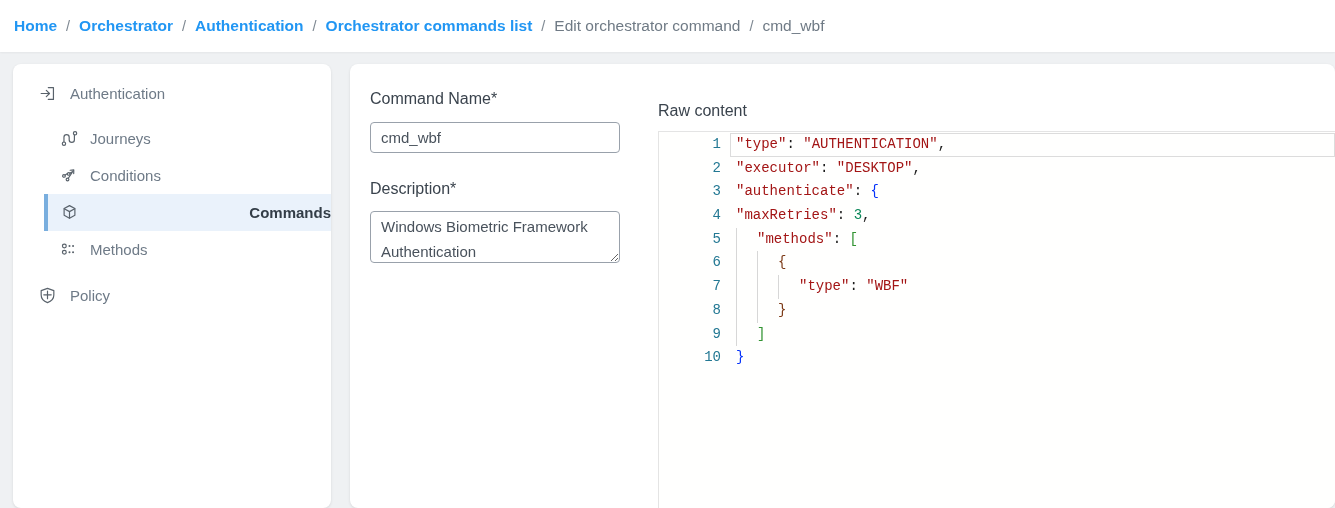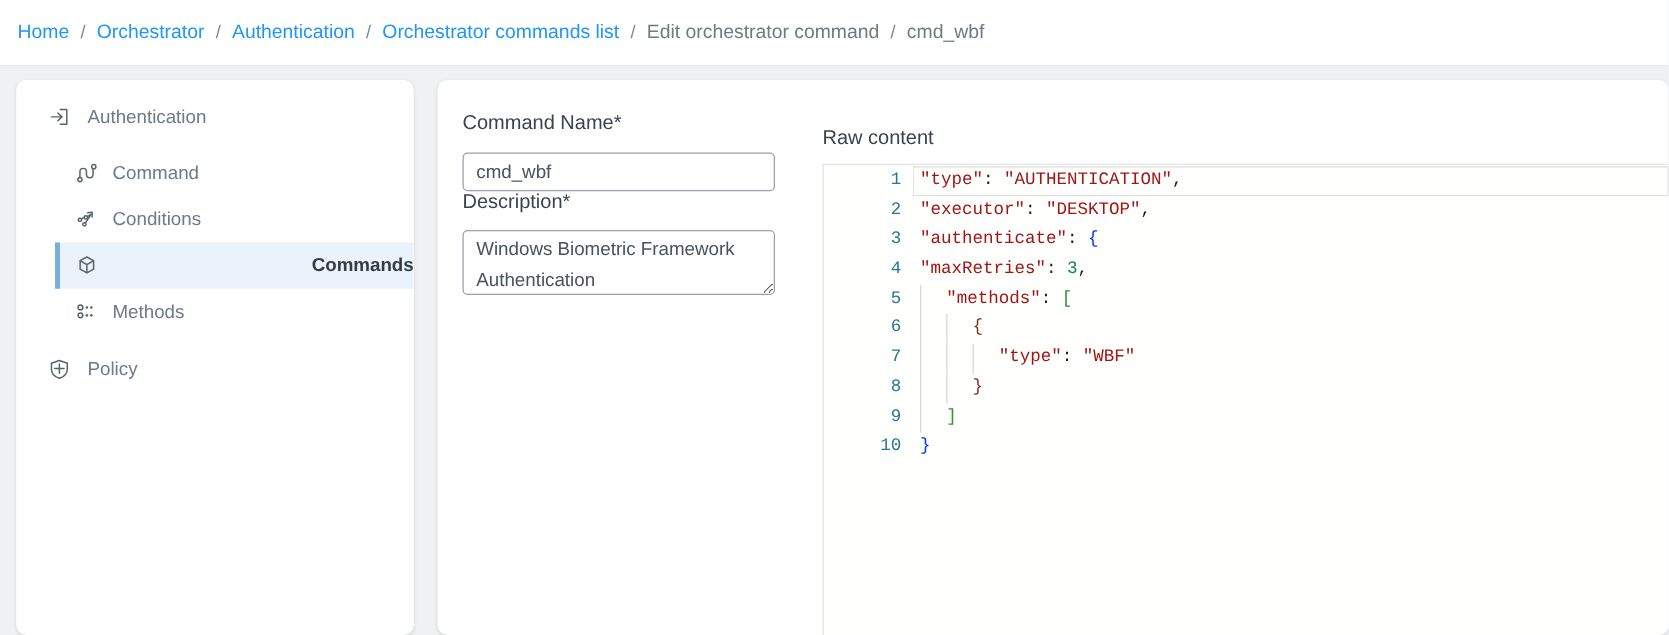--- a/index.html
+++ b/index.html
@@ -3,21 +3,21 @@
 <meta charset="utf-8">
 <style>
   * { margin:0; padding:0; box-sizing:border-box; }
   html,body { width:1335px; height:508px; overflow:hidden; }
   body { background:#eff1f3; font-family:"Liberation Sans", sans-serif; }
 
   
   .topbar { height:52px; background:#ffffff; display:flex; align-items:center;
             padding-left:14px; box-shadow:0 1px 2px rgba(0,0,0,0.05); }
   .bc { display:flex; align-items:center; font-size:15.5px; }
-  .bc a { color:var(--link-blue); text-decoration:none; cursor:pointer; }
+  .bc a { color:var(--link-blue); text-decoration:none; cursor:pointer;font-weight:bold; }
   .bc .bc-text { color:var(--breadcrumb-muted); }
   .bc .bc-sep { color:#7e8892; padding:0 9px; font-size:14.5px; }
 
   
   .content { display:flex; padding:12px 0 0 13px; height:456px; align-items:stretch; }
   .card { background:#ffffff; border-radius:8px; box-shadow:0 1px 3px rgba(0,0,0,0.10); }
 
   
   .sidebar { width:318px; flex-shrink:0; margin-right:19px; padding-top:14px; }
   .side-item { display:flex; align-items:center; font-size:15px;
@@ -31,21 +31,21 @@
                          stroke-width:1.5; stroke-linecap:round; stroke-linejoin:round; }
   .side-item .icon svg .f { fill:#59626b; stroke:none; }
   .side-item.active { background:var(--sidebar-active-bg); color:var(--sidebar-active-text); font-weight:bold;justify-content:space-between; }
   .side-item.active::before { content:""; position:absolute; left:0; top:0; bottom:0;
                               width:4px; background:var(--sidebar-active-bar); }
 
   
   .main { flex:1; display:flex; overflow:hidden; }
   .form-col { width:308px; flex-shrink:0; padding:26px 0 12px 20px; }
   .field-label { font-size:16px; color:#3a434d; margin-bottom:14px; height:18px; }
-  .field-label.second { margin-bottom:13px; }
+  .field-label.second { margin-top:27px; margin-bottom:13px; }
   input.text { width:250px; height:31px; border:1px solid #99a1ab; border-radius:4px;
                padding:0 10px; font-size:15px; color:#49525c; font-family:inherit;
                background:#fff; outline:none; }
   textarea.text { width:250px; height:52px; border:1px solid #99a1ab; border-radius:4px;
                   padding:2px 10px; font-size:15px; line-height:25px; color:#49525c;
                   font-family:inherit; background:#fff; outline:none; resize:both;
                   overflow:hidden; display:block; }
 
   
   .editor-col { flex:1; display:flex; flex-direction:column; padding-top:38px; min-width:0; }
@@ -101,21 +101,21 @@
         <span>Authentication</span>
       </div>
       <div class="side-item sub mt">
         <span class="icon">
           <svg viewBox="0 0 24 24">
             <circle cx="5" cy="18.5" r="2.1"></circle>
             <circle cx="19" cy="5.5" r="2.1"></circle>
             <path d="M5 16.4v-5.9a3.3 3.3 0 0 1 6.6 0v3a3.3 3.3 0 0 0 6.6 0V7.6"></path>
           </svg>
         </span>
-        <span>Command</span>
+        <span>Journeys</span>
       </div>
       <div class="side-item sub">
         <span class="icon">
           <svg viewBox="0 0 24 24">
             <circle cx="5" cy="12.5" r="1.7"></circle>
             <circle cx="9.5" cy="17" r="1.7"></circle>
             <circle cx="11" cy="10" r="1.7"></circle>
             <path d="M6.6 11.4l2.8-1.8M12.7 9l3.5-2.1M10.5 15.5L15.8 7.6"></path>
             <path d="M12.8 5.4l4.6-.5-.1 4.7"></path>
           </svg>

